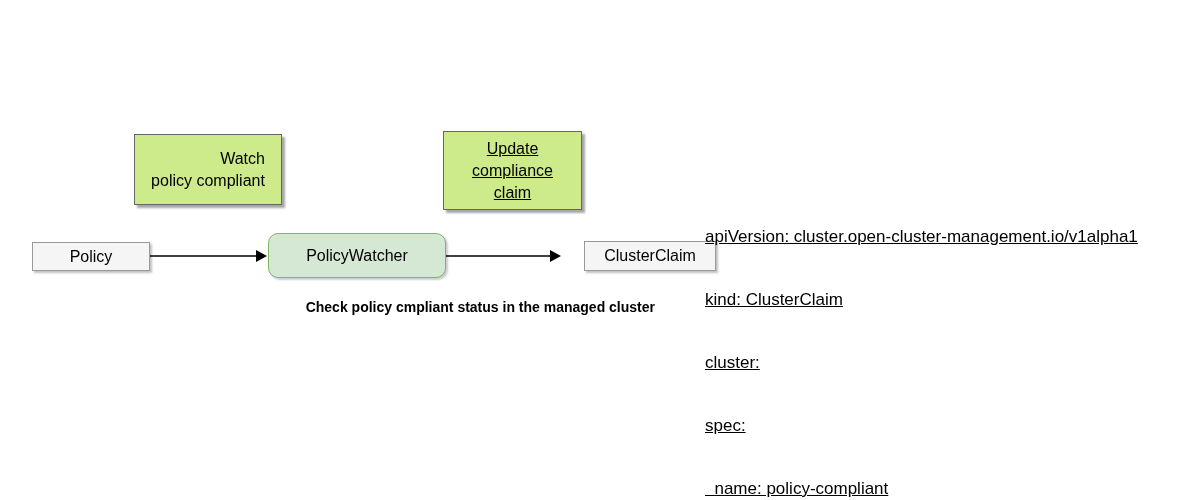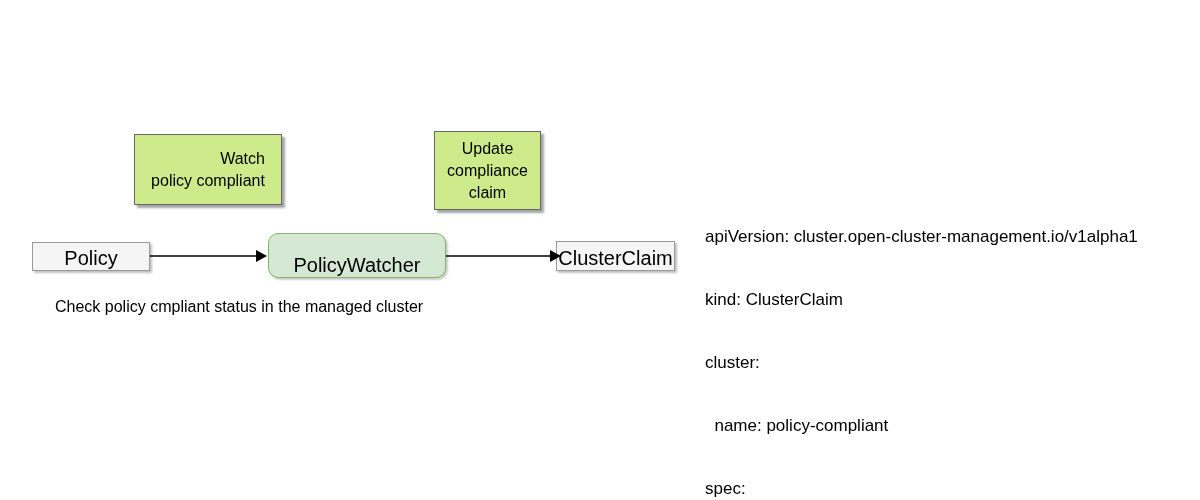--- a/index.html
+++ b/index.html
@@ -22,76 +22,77 @@
     align-items: center;
     justify-content: center;
     text-align: center;
     font-size: 16px;
     line-height: 22px;
     color: #000000;
     white-space: pre-line;
     box-sizing: border-box;
   }
   .ann-watch  { left: 134px; top: 134px; width: 148px; height: 71px; text-align: right; }
-  .ann-update { left: 434px; top: 131px; width: 107px; height: 79px; }
+  .ann-update { left: 443px; top: 131px; width: 139px; height: 79px; text-decoration: underline; }
 
   
   .flow-node {
     position: absolute;
     display: flex;
-    align-items: flex-end;
+    align-items: center;
     justify-content: center;
     text-align: center;
-    font-size: 20px;
+    font-size: 16px;
     color: #000000;
     box-sizing: border-box;
   }
   .node-plain {
     background: var(--node_fill, #f5f5f5);
     border: 1px solid var(--node_border, #999999);
     box-shadow: 2px 2px 2px rgba(0,0,0,0.25);
   }
   .node-policy  { left: 32px;  top: 242px; width: 118px; height: 29px; }
   .node-watcher {
     left: 268px; top: 233px; width: 178px; height: 45px;
     background: var(--watcher_fill, #d5e8d4);
     border: 1.4px solid var(--watcher_border, #82b366);
     border-radius: 10px;
     box-shadow: 2px 2px 2px rgba(0,0,0,0.2);
   }
-  .node-claim   { left: 556px; top: 241px; width: 119px; height: 30px; }
+  .node-claim   { left: 584px; top: 241px; width: 132px; height: 30px; }
 
   
   .arrow { position: absolute; }
   .arrow-1 { left: 150px; top: 246px; }
   .arrow-2 { left: 446px; top: 246px; }
 
   
   .caption {
     position: absolute;
     left: 55px;
     top: 296px;
     width: 600px;
-    text-align: left;
-    font-size: 16px;
+    text-align: right;
+    font-size: 14px;
     line-height: 22px;
     color: #000000;
+    font-weight: bold;
   }
 
   
   .yaml-block {
     position: absolute;
     left: 705px;
     top: 184px;
     font-size: 17px;
     line-height: 21px;
     color: #000000;
     white-space: pre;
   }
-  .yaml-line { white-space: pre; }
+  .yaml-line { white-space: pre; text-decoration: underline; }
 </style>
 </head>
 <body>
 
 <div class="stage">
 
   <div class="ann-box ann-watch">
     <span>Watch
 policy compliant</span>
   </div>
@@ -121,18 +122,18 @@
   </svg>
 
   <div class="caption">
     <div>Check policy cmpliant status in the managed cluster</div>
   </div>
 
   <div class="yaml-block">
     <div class="yaml-line">apiVersion: cluster.open-cluster-management.io/v1alpha1</div>
     <div class="yaml-line">kind: ClusterClaim</div>
     <div class="yaml-line">cluster:</div>
+    <div class="yaml-line">spec:</div>
     <div class="yaml-line">  name: policy-compliant</div>
-    <div class="yaml-line">spec:</div>
     
   </div>
 
 </div>
 
 </body></html>

